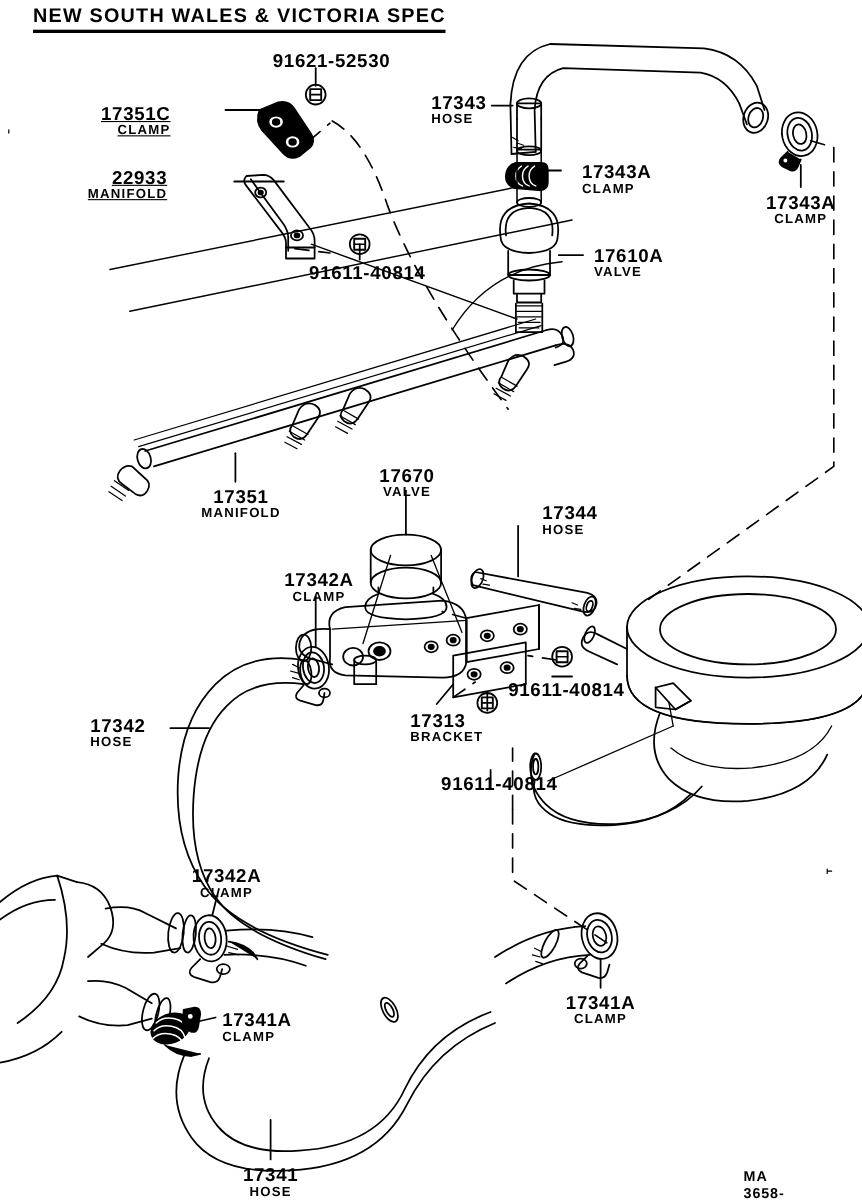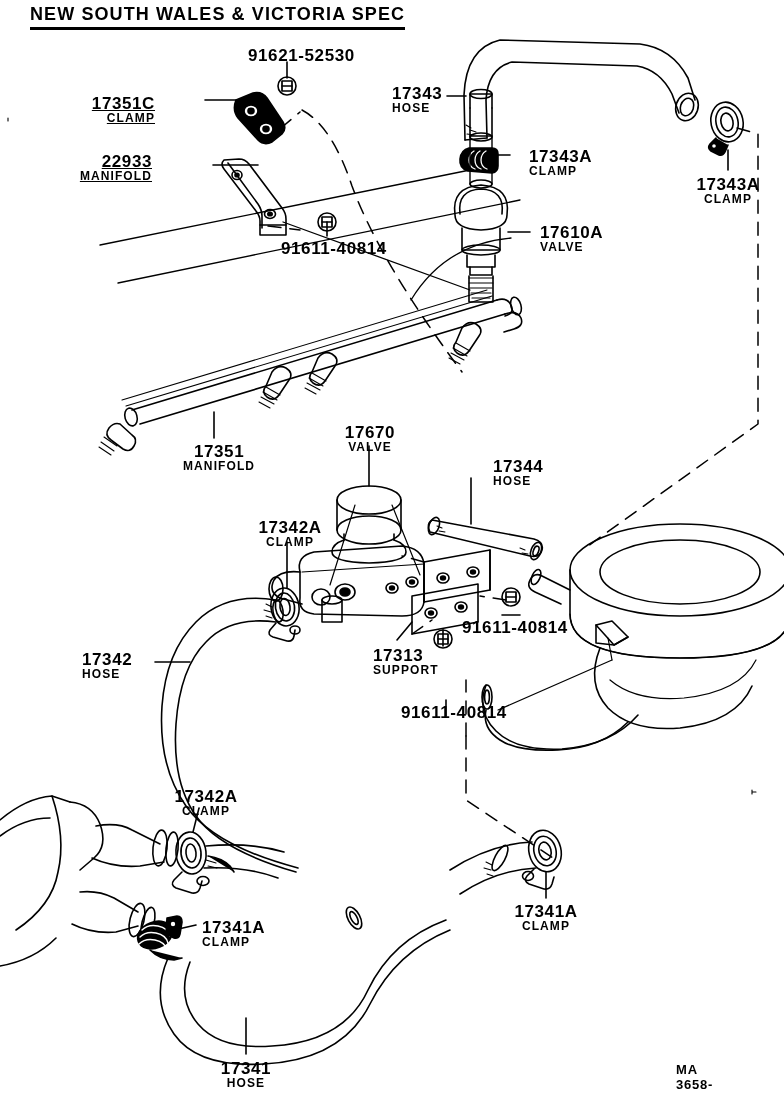--- a/index.html
+++ b/index.html
@@ -421,21 +421,21 @@
     <div class="pn">91611-40814</div>
   </div>
 
   <div class="lbl" style="left:82px;top:651px;">
     <div class="pn">17342</div>
     <div class="dsc">HOSE</div>
   </div>
 
   <div class="lbl" style="left:373px;top:647px;">
     <div class="pn">17313</div>
-    <div class="dsc">SUPPORT</div>
+    <div class="dsc">BRACKET</div>
   </div>
 
   <div class="lbl" style="left:401px;top:704px;">
     <div class="pn">91611-40814</div>
   </div>
 
   <div class="lbl ctr" style="left:166px;top:788px;width:80px;">
     <div class="pn">17342A</div>
     <div class="dsc">CLAMP</div>
   </div>

